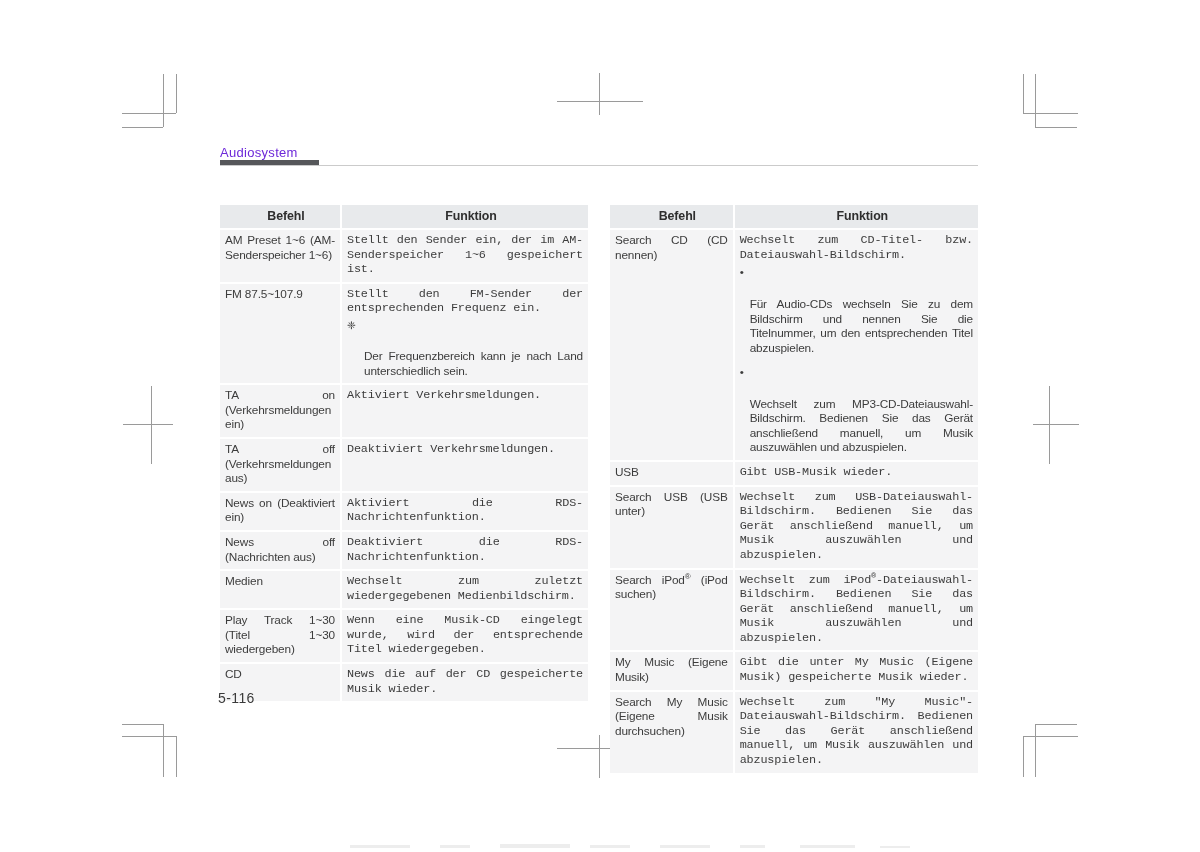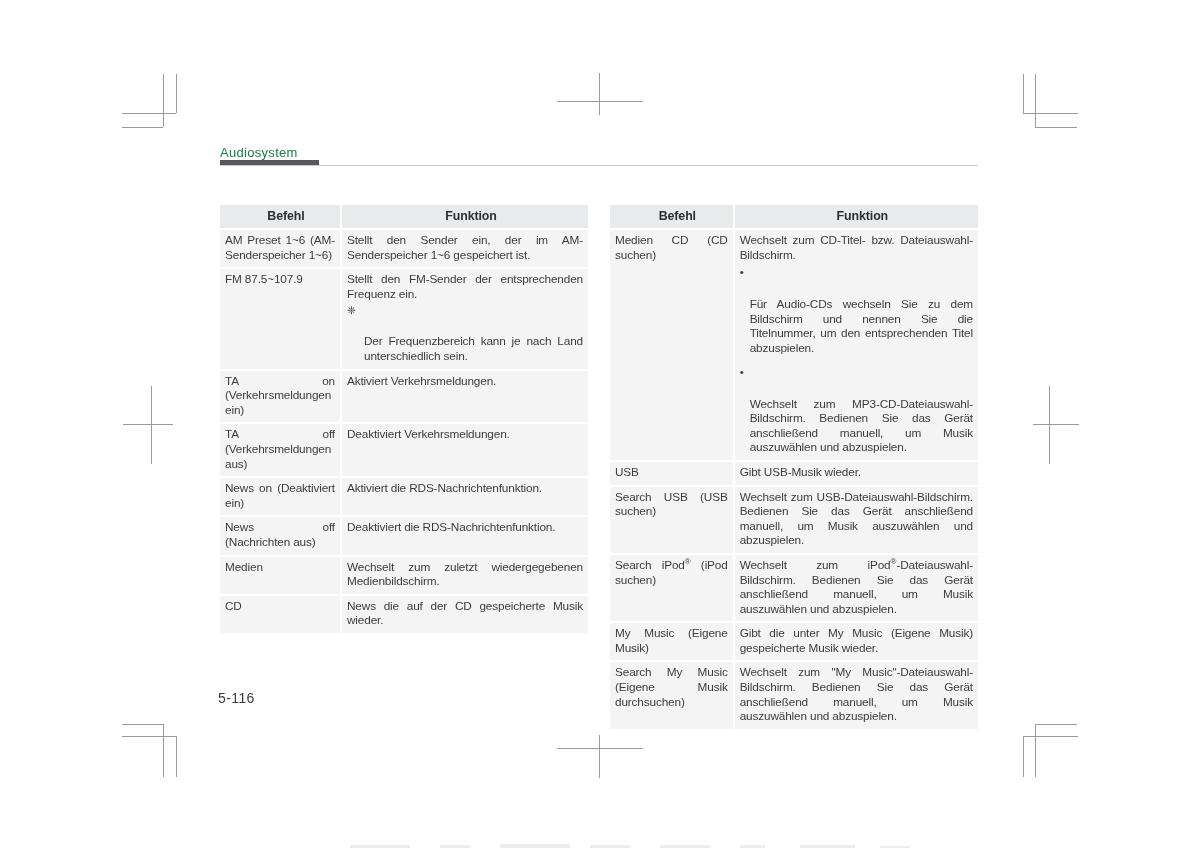--- a/index.html
+++ b/index.html
@@ -7,21 +7,21 @@
     width:1200px;height:852px;position:relative;overflow:hidden;
     background:#ffffff;color:#3c3c3c;
     font-family:"Liberation Sans","DejaVu Sans",sans-serif;
   }
   
   .mark{position:absolute;background:#9a9a9a;}
   .mark.faint{background:#ededed;}
   
   .section-label{
     position:absolute;left:220px;top:145px;
-    font-size:13px;color:#15803d;letter-spacing:.3px;
+    font-size:13px;color:#6d28d9;letter-spacing:.3px;
   }
   .section-bar{position:absolute;left:220px;top:160px;width:99px;height:6px;background:#56575a;}
   .section-rule{position:absolute;left:220px;top:165px;width:758px;height:1px;background:#cbcbcb;}
   
   .page-number{
     position:absolute;left:218px;top:690px;
     font-size:14px;color:#3a3a3a;letter-spacing:.4px;
   }
   
   table.doc-table{
@@ -37,21 +37,21 @@
     padding:4px 2px 5px 14px;text-align:center;
   }
   table.doc-table td{
     background:#f4f4f5;vertical-align:top;
     font-size:11.8px;line-height:14.6px;letter-spacing:-.15px;
     padding:3px 5px 5px 5px;
     overflow-wrap:break-word;
   }
   td.cmd{text-align:justify;}
   .part{margin:0;}
-  .part-p{text-align:justify;}
+  .part-p{text-align:justify;font-family:Liberation Mono, monospace;}
   .part-note{display:flex;margin-top:1px;}
   .part-note .sym{flex:none;width:17px;font-size:10.5px;padding-top:1px;}
   .part-bullet{display:flex;margin-top:3px;}
   .part-bullet + .part-bullet{margin-top:9px;}
   .part-bullet .sym{flex:none;width:10px;}
   .part .txt{flex:1;text-align:justify;margin-top:32px;}
   sup{font-size:8px;line-height:0;vertical-align:super;letter-spacing:0;}
 </style>
 </head>
 <body>
@@ -163,20 +163,26 @@
           <div class="part part-p">Deaktiviert die RDS-Nachrichtenfunktion.</div>
         </td>
       </tr>
       <tr>
         <td class="cmd">Medien</td>
         <td class="fn">
           <div class="part part-p">Wechselt zum zuletzt wiedergegebenen Medienbildschirm.</div>
         </td>
       </tr>
       <tr>
+        <td class="cmd">Play Track 1~30 (Titel 1~30 wiedergeben)</td>
+        <td class="fn">
+          <div class="part part-p">Wenn eine Musik-CD eingelegt wurde, wird der entsprechende Titel wiedergegeben.</div>
+        </td>
+      </tr>
+      <tr>
         <td class="cmd">CD</td>
         <td class="fn">
           <div class="part part-p">News die auf der CD gespeicherte Musik wieder.</div>
         </td>
       </tr>
     </tbody>
 </table>
 
 <table class="doc-table" id="table-right">
   <colgroup>
@@ -184,41 +190,41 @@
       <col style="width:242px">
     </colgroup>
   <thead>
       <tr>
         <th>Befehl</th>
         <th>Funktion</th>
       </tr>
     </thead>
   <tbody>
       <tr>
-        <td class="cmd">Medien CD (CD suchen)</td>
+        <td class="cmd">Search CD (CD nennen)</td>
         <td class="fn">
           <div class="part part-p">Wechselt zum CD-Titel- bzw. Dateiauswahl-Bildschirm.</div>
           <div class="part part-bullet">
             <span class="sym">•</span>
             <span class="txt">Für Audio-CDs wechseln Sie zu dem Bildschirm und nennen Sie die Titelnummer, um den entsprechenden Titel abzuspielen.</span>
           </div>
           <div class="part part-bullet">
             <span class="sym">•</span>
             <span class="txt">Wechselt zum MP3-CD-Dateiauswahl-Bildschirm. Bedienen Sie das Gerät anschließend manuell, um Musik auszuwählen und abzuspielen.</span>
           </div>
         </td>
       </tr>
       <tr>
         <td class="cmd">USB</td>
         <td class="fn">
           <div class="part part-p">Gibt USB-Musik wieder.</div>
         </td>
       </tr>
       <tr>
-        <td class="cmd">Search USB (USB suchen)</td>
+        <td class="cmd">Search USB (USB unter)</td>
         <td class="fn">
           <div class="part part-p">Wechselt zum USB-Dateiauswahl-Bildschirm. Bedienen Sie das Gerät anschließend manuell, um Musik auszuwählen und abzuspielen.</div>
         </td>
       </tr>
       <tr>
         <td class="cmd">Search iPod<sup>®</sup> (iPod suchen)</td>
         <td class="fn">
           <div class="part part-p">Wechselt zum iPod<sup>®</sup>-Dateiauswahl-Bildschirm. Bedienen Sie das Gerät anschließend manuell, um Musik auszuwählen und abzuspielen.</div>
         </td>
       </tr>

